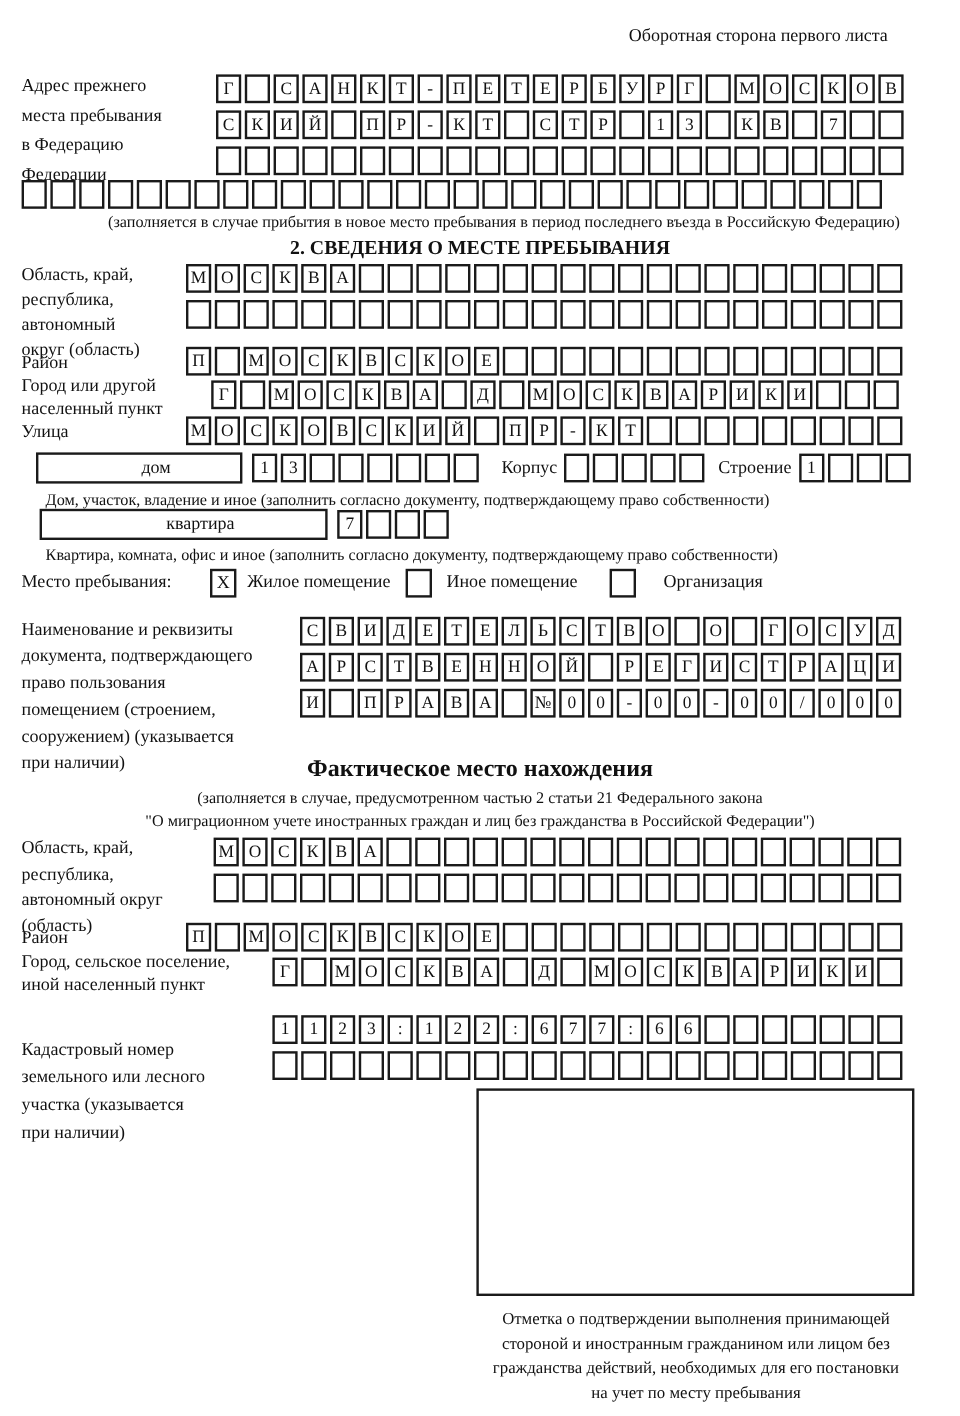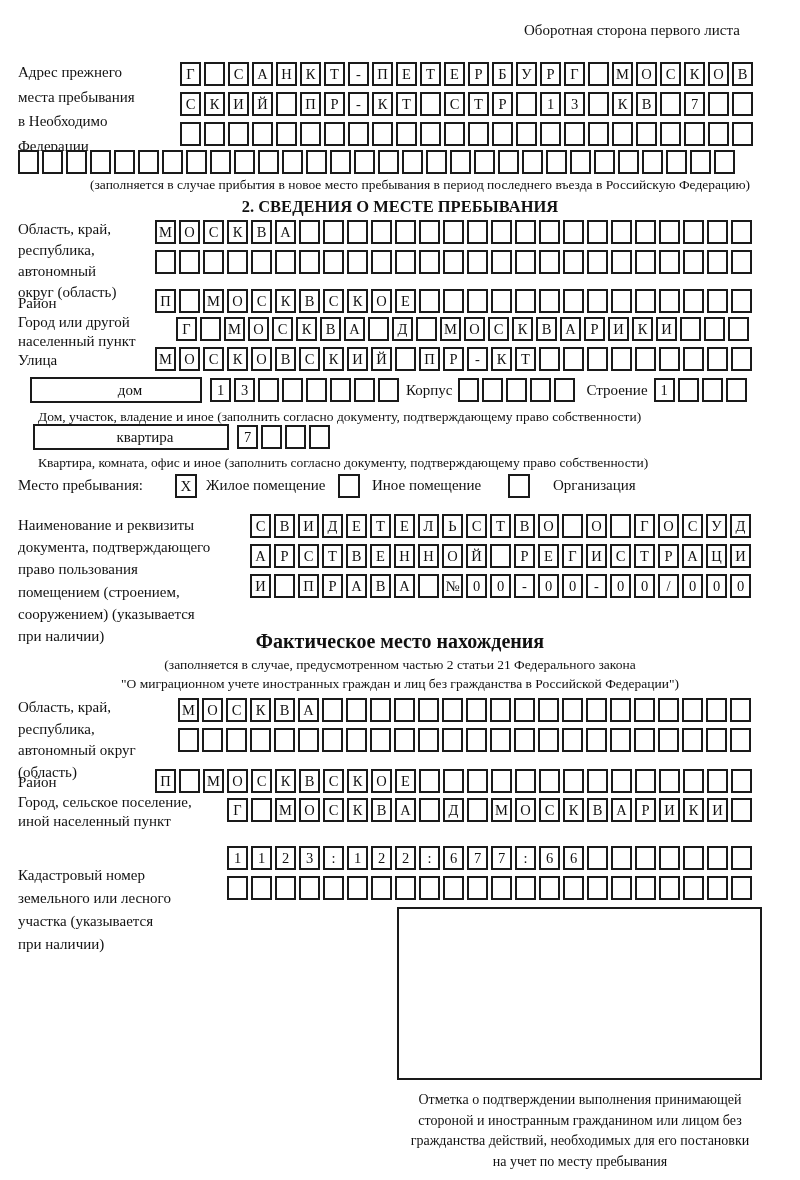--- a/index.html
+++ b/index.html
@@ -59,21 +59,21 @@
 </head>
 <body>
 
 <div class="page">
 
   <div class="abs note" style="top:22px;left:524px;">Оборотная сторона первого листа</div>
 
   <div class="abs label" style="top:60px;left:18px;line-height:24.5px;">
       <div>Адрес прежнего</div>
       <div>места пребывания</div>
-      <div>в Необходимо</div>
+      <div>в Федерацию</div>
       <div>Федерации</div>
     </div>
   <div class="abs cellrow" style="top:62px;left:180px;">
       <div class="cell">Г</div>
       <div class="cell"></div>
       <div class="cell">С</div>
       <div class="cell">А</div>
       <div class="cell">Н</div>
       <div class="cell">К</div>
       <div class="cell">Т</div>
@@ -338,40 +338,40 @@
     <div class="cellrow" style="margin-left:8px;">
         <div class="cell">1</div>
         <div class="cell">3</div>
         <div class="cell"></div>
         <div class="cell"></div>
         <div class="cell"></div>
         <div class="cell"></div>
         <div class="cell"></div>
         <div class="cell"></div>
       </div>
-    <div class="smalllabel" style="margin-left:4px;">Корпус</div>
+    <div class="smalllabel" style="margin-left:16px;">Корпус</div>
     <div class="cellrow" style="margin-left:6px;">
         <div class="cell"></div>
         <div class="cell"></div>
         <div class="cell"></div>
         <div class="cell"></div>
         <div class="cell"></div>
       </div>
     <div class="smalllabel" style="margin-left:8px;">Строение</div>
     <div class="cellrow" style="margin-left:6px;">
         <div class="cell">1</div>
         <div class="cell"></div>
         <div class="cell"></div>
         <div class="cell"></div>
       </div>
   </div>
   <div class="abs caption" style="top:409px;left:38px;">Дом, участок, владение и иное (заполнить согласно документу, подтверждающему право собственности)</div>
 
   <div class="abs inlinerow" style="top:424px;left:33px;">
-    <div class="namedbox" style="width:196px;text-align:right;">квартира</div>
+    <div class="namedbox" style="width:240px;text-align:right;">квартира</div>
     <div class="cellrow" style="margin-left:8px;">
         <div class="cell">7</div>
         <div class="cell"></div>
         <div class="cell"></div>
         <div class="cell"></div>
       </div>
   </div>
   <div class="abs caption" style="top:455px;left:38px;">Квартира, комната, офис и иное (заполнить согласно документу, подтверждающему право собственности)</div>
 
   <div class="abs" style="top:474px;left:0;width:800px;height:26px;">

